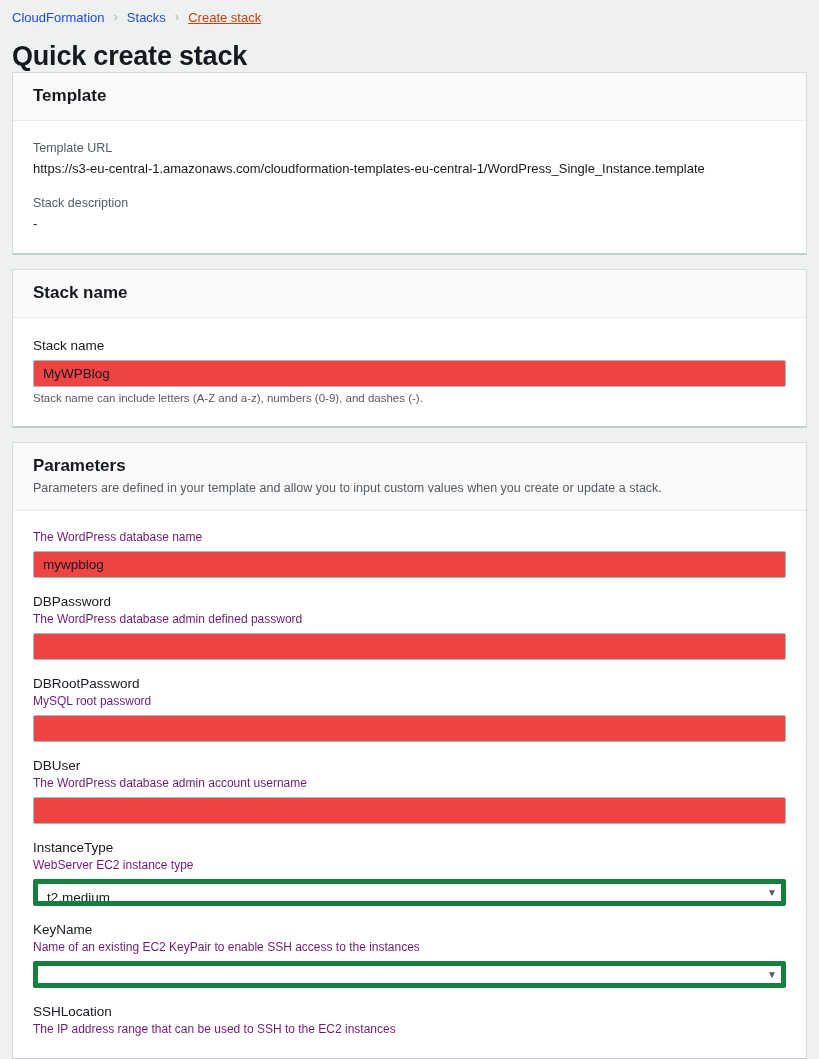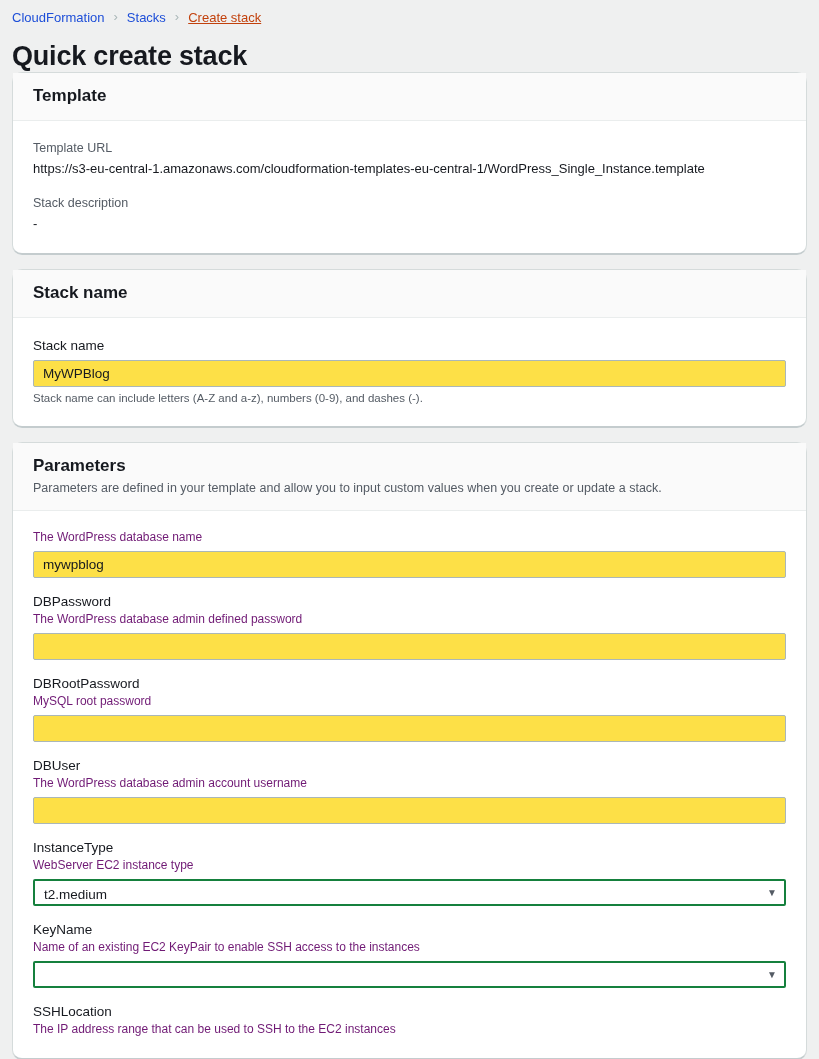--- a/index.html
+++ b/index.html
@@ -55,21 +55,21 @@
     margin: 0;
     line-height: 32px;
   }
 
   
   .card {
     margin: 0 12px 14px 12px;
     background: #ffffff;
     border: 1px solid #d5dbdb;
     border-bottom: 2px solid #c4ccce;
-    border-radius: 10px;
+    border-radius: 1px;
   }
   .card-header {
     background: #fafafa;
     border-bottom: 1px solid #eaeded;
     padding: 12px 20px 13px 20px;
   }
   .card-title {
     font-size: 17px;
     font-weight: bold;
     color: #16191f;
@@ -123,41 +123,41 @@
   }
   .text-input {
     display: block;
     width: 100%;
     height: 27px;
     margin-top: 5px;
     padding: 3px 9px;
     font-family: "Liberation Sans", sans-serif;
     font-size: 13.5px;
     color: #16191f;
-    background: #fde047;
+    background: #ef4444;
     border: 1px solid #aab7b8;
     border-radius: 2px;
     outline: none;
   }
   .text-input::placeholder { color: #aab7b8; }
 
   .select-wrap {
     position: relative;
     margin-top: 5px;
     height: 27px;
   }
   .select-box {
     width: 100%;
     height: 27px;
     padding: 3px 28px 3px 9px;
     font-size: 13.5px;
     line-height: 21px;
     color: #16191f;
     background: #ffffff;
-    border: 2px solid #15803d;
+    border: 5px solid #15803d;
     border-radius: 2px;
     cursor: pointer;
     white-space: nowrap;
     overflow: hidden;
   }
   .select-arrow {
     position: absolute;
     top: 0;
     right: 9px;
     height: 27px;

